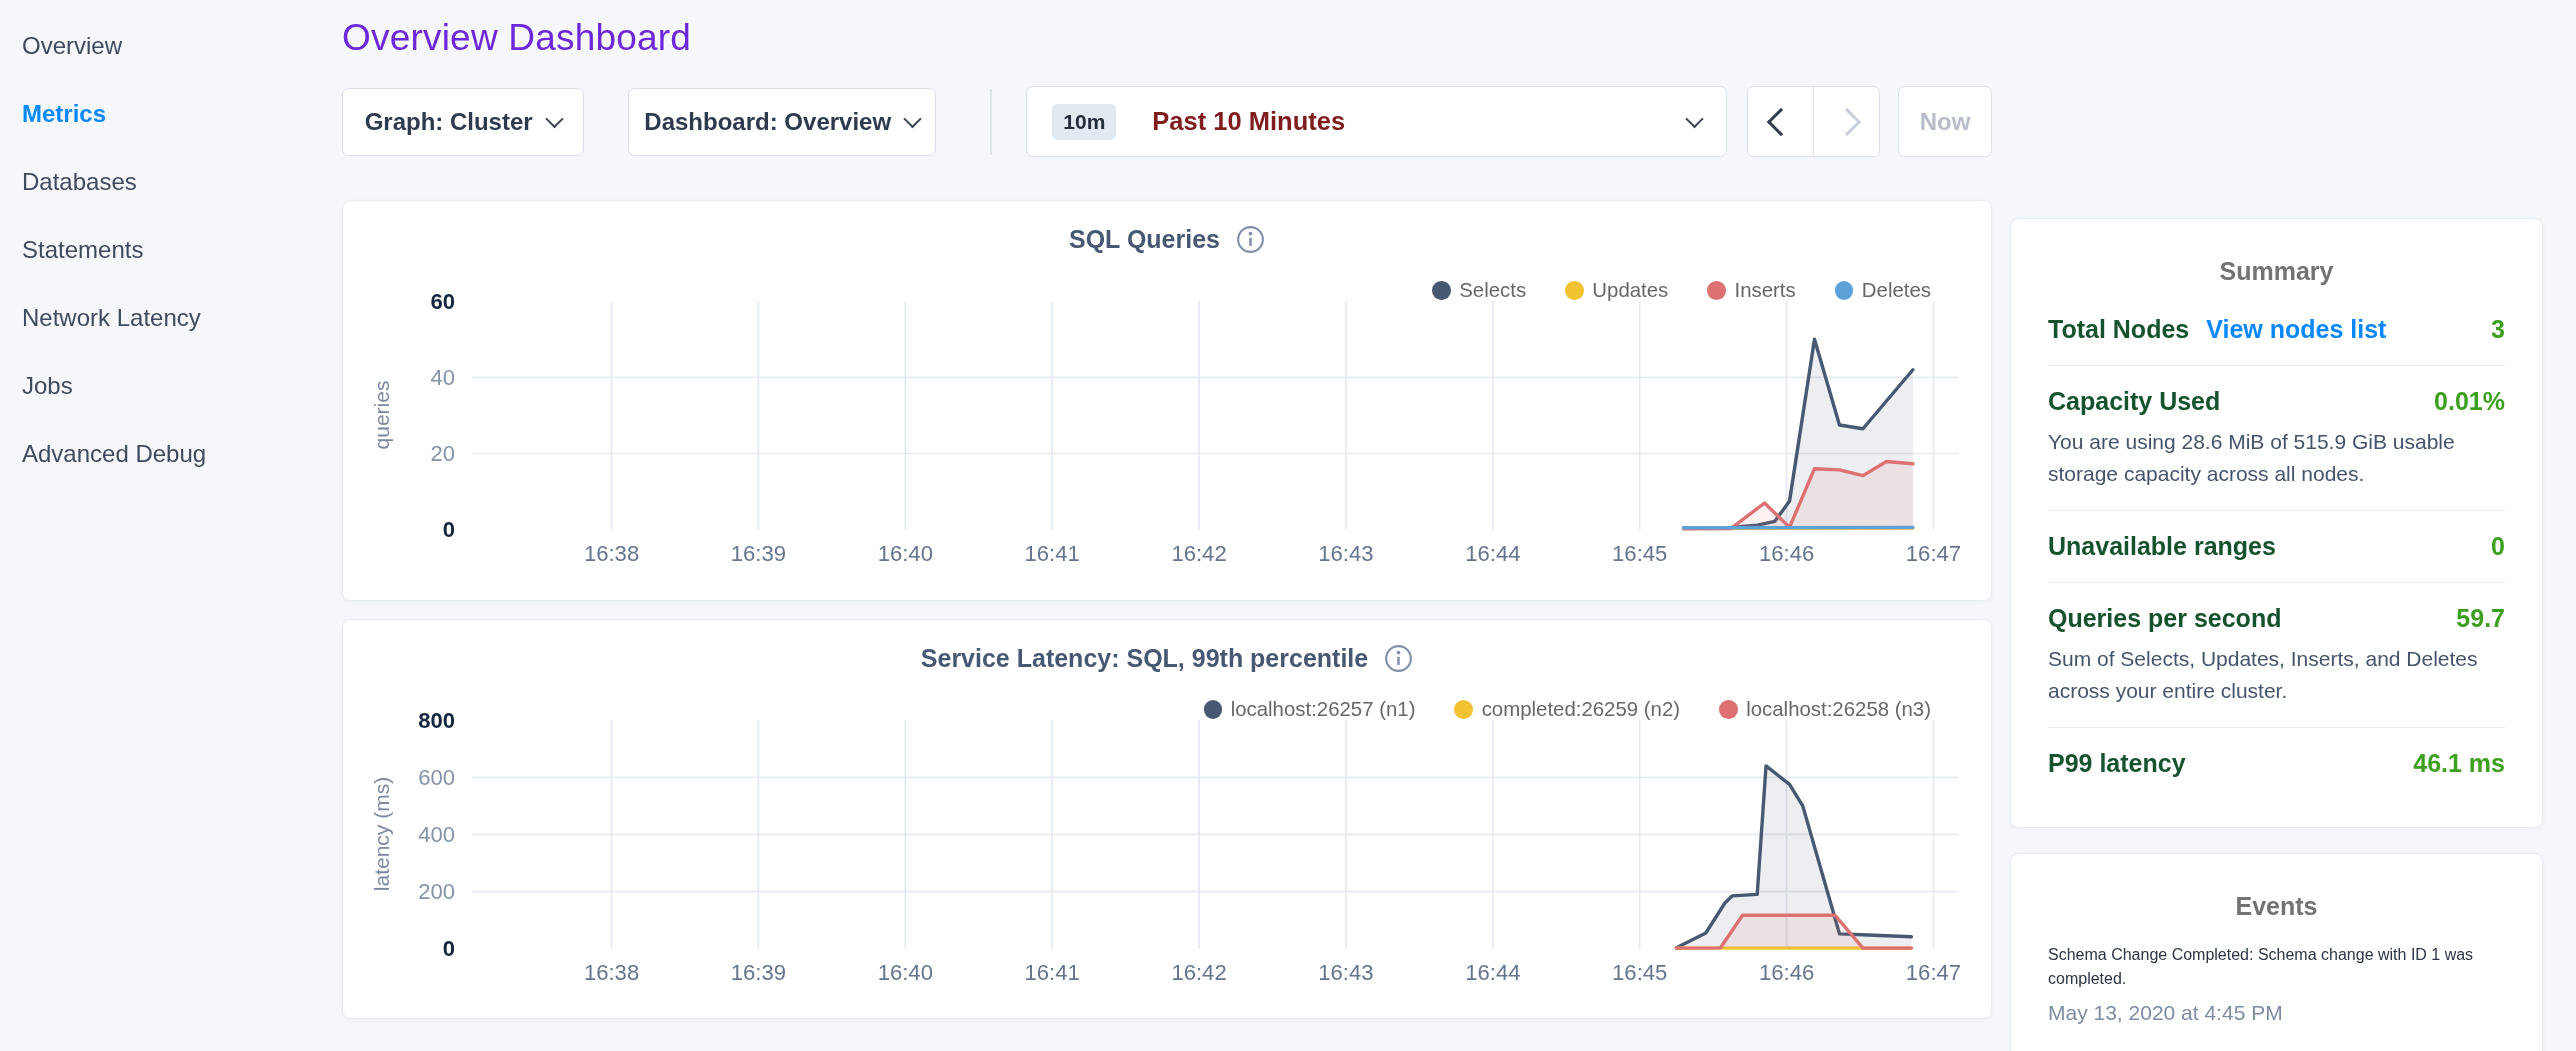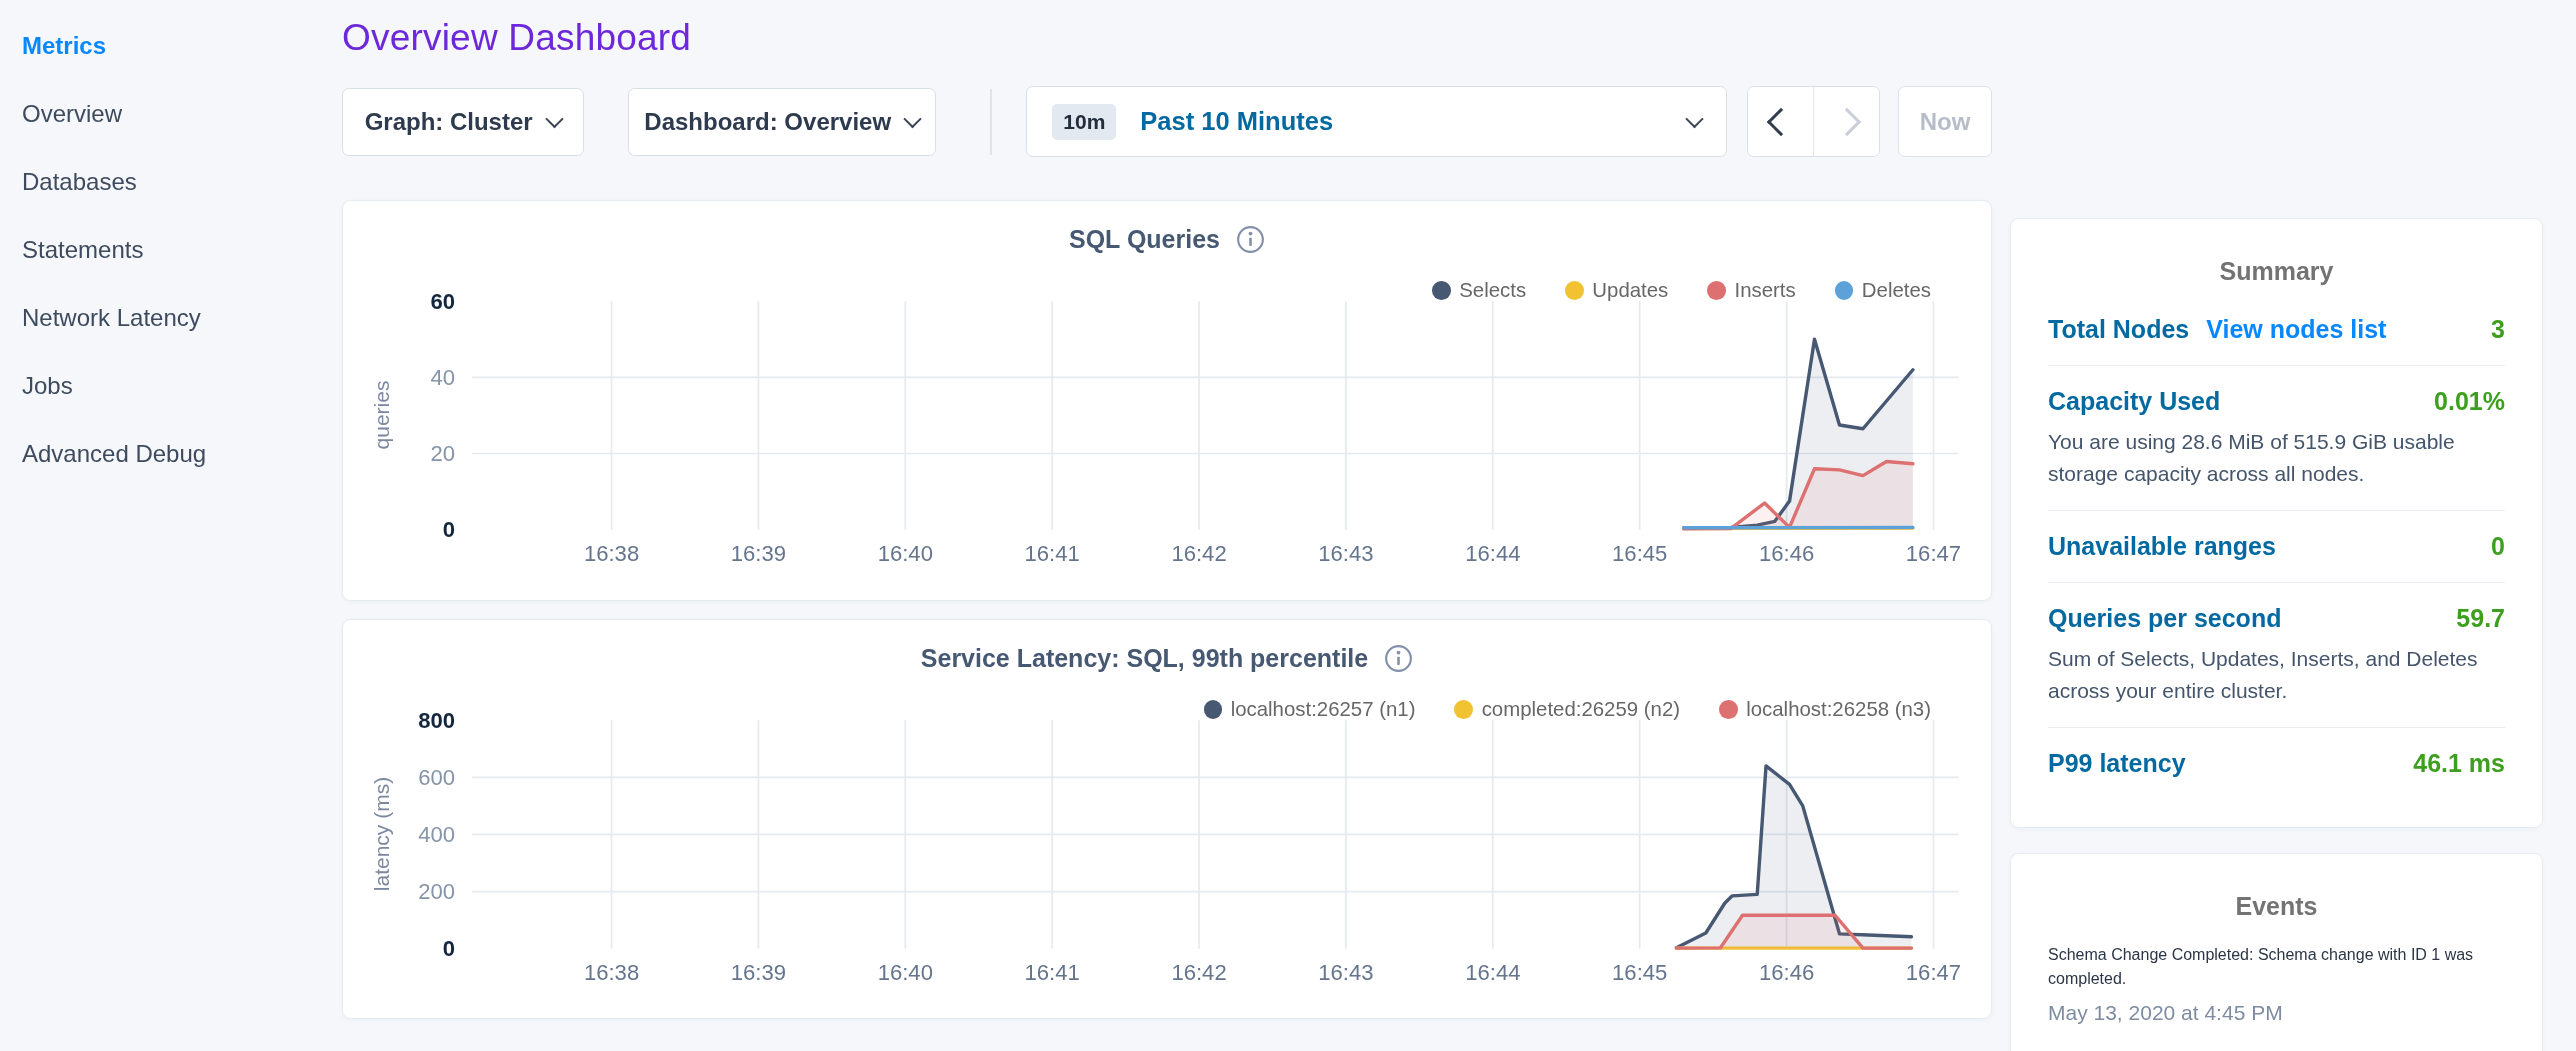--- a/index.html
+++ b/index.html
@@ -22,21 +22,21 @@
     background:#fff;border:1.7px solid #d9dfe8;border-radius:6.8px;cursor:pointer;
     font-size:24px;font-weight:700;color:#2e3a4d;font-family:inherit;}
   .dd.graph{width:245px;text-align:center;}
   .dd.dash{width:313px;margin-left:44px;}
   .chev{width:11px;height:11px;border-right:2.6px solid #3a4454;border-bottom:2.6px solid #3a4454;
     transform:rotate(45deg) translate(-1.7px,-1.7px);display:inline-block;}
   .vdiv{width:1.7px;height:66px;background:#dfe3ea;margin-left:54px;}
   .time-dd{display:flex;align-items:center;width:711px;height:71px;margin-left:34px;
     background:#fff;border:1.7px solid #d9dfe8;border-radius:6.8px;padding:0 25.5px;box-sizing:border-box;cursor:pointer;font-family:inherit;}
   .badge{background:#e3e9f1;border-radius:5.1px;padding:6px 11px;font-size:21px;font-weight:700;color:#242d3b;}
-  .time-label{margin-left:24px;font-size:25.5px;font-weight:700;color:#0369a1;text-align:center;}
+  .time-label{margin-left:36px;font-size:25.5px;font-weight:700;color:#7f1d1d;text-align:center;}
   .time-dd .chev{margin-left:auto;}
   .navgrp{display:flex;margin-left:20.4px;height:71px;border:1.7px solid #d9dfe8;border-radius:6.8px;
     overflow:hidden;background:#fff;box-sizing:border-box;}
   .nav-btn{width:66px;display:flex;align-items:center;justify-content:center;background:#fff;border:none;cursor:pointer;}
   .nav-btn + .nav-btn{border-left:1.7px solid #e4e8ee;}
   .arrow{width:17px;height:17px;display:inline-block;}
   .arrow.left{border-left:3.4px solid #323d4f;border-bottom:3.4px solid #323d4f;transform:rotate(45deg);}
   .arrow.right{border-right:3.4px solid #c9ced8;border-top:3.4px solid #c9ced8;transform:rotate(45deg);}
   .now-btn{width:95px;height:71px;margin-left:18.7px;background:#fff;border:1.7px solid #dde2ea;border-radius:6.8px;
     color:#b7bdc8;font-size:24px;font-weight:600;font-family:inherit;cursor:default;}
@@ -59,35 +59,35 @@
   svg.chart-plot .extreme{fill:#15273f;font-weight:700;}
   
   .right-col{position:absolute;left:2010px;top:218px;width:533px;}
   .panel{background:#fff;border:1.7px solid #e6eaf1;border-radius:8.5px;box-sizing:border-box;
     box-shadow:0 1.7px 5.1px rgba(40,50,70,.03);padding:25.5px 37px;}
   .panel h3{margin:12px 0 8.5px 0;text-align:center;font-size:25px;font-weight:700;color:#737373;}
   .summary-panel{height:610px;}
   .srow{padding:21px 0;}
   .srow + .srow{border-top:1.7px solid #e9edf2;}
   .srow-top{display:flex;align-items:baseline;}
-  .slabel{font-size:25px;font-weight:700;color:#0369a1;}
+  .slabel{font-size:25px;font-weight:700;color:#14532d;}
   .slink{font-size:25px;font-weight:600;color:var(--accent-blue,#0788ff);margin-left:17px;text-decoration:none;cursor:pointer;}
   .svalue{margin-left:auto;font-size:25px;font-weight:700;color:var(--value-green,#3ca01e);}
   .sdesc{margin-top:10.2px;font-size:21px;line-height:1.5;color:#44546b;}
   .events-panel{margin-top:25px;height:340px;}
   .event-item{margin-top:22px;cursor:pointer;}
   .event-text{font-size:16px;line-height:1.55;color:#2b3545;}
   .event-time{margin-top:8.5px;font-size:21px;color:#7d8ca1;}
 </style>
 </head>
 <body>
 
 <nav class="sidebar">
+  <div class="side-item">Overview</div>
   <div class="side-item active">Metrics</div>
-  <div class="side-item">Overview</div>
   <div class="side-item">Databases</div>
   <div class="side-item">Statements</div>
   <div class="side-item">Network Latency</div>
   <div class="side-item">Jobs</div>
   <div class="side-item">Advanced Debug</div>
 </nav>
 
 <main class="main">
   <h1 class="page-title">Overview Dashboard</h1>
 

